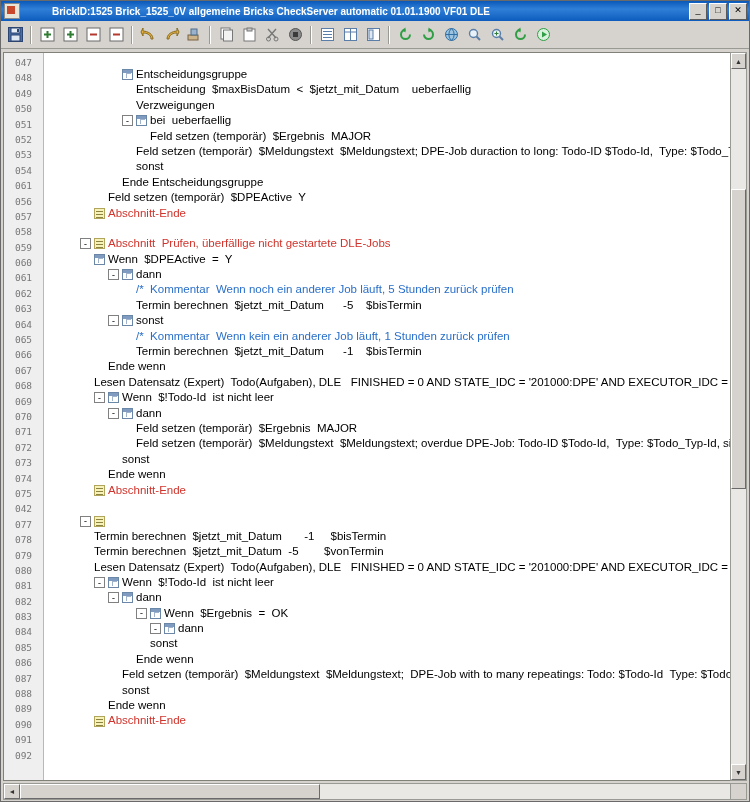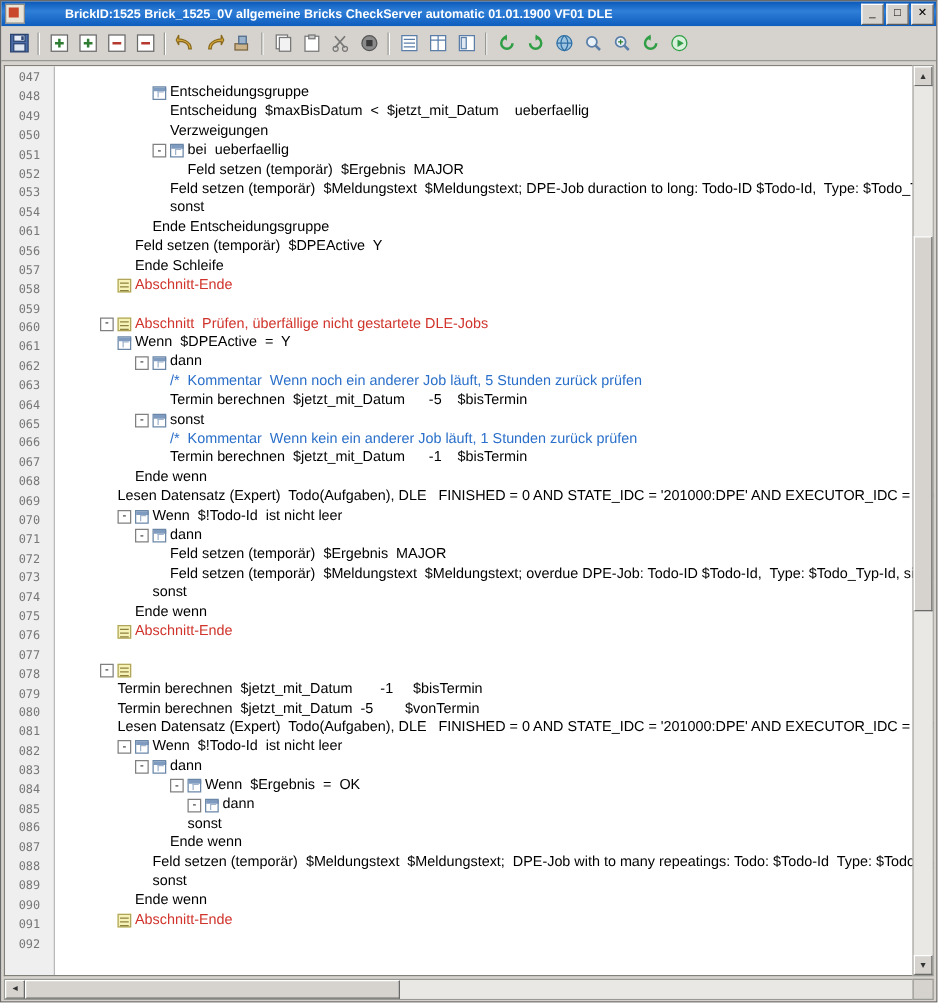--- a/index.html
+++ b/index.html
@@ -467,21 +467,21 @@
           <div class="gutter-row">066</div>
           <div class="gutter-row">067</div>
           <div class="gutter-row">068</div>
           <div class="gutter-row">069</div>
           <div class="gutter-row">070</div>
           <div class="gutter-row">071</div>
           <div class="gutter-row">072</div>
           <div class="gutter-row">073</div>
           <div class="gutter-row">074</div>
           <div class="gutter-row">075</div>
-          <div class="gutter-row">076</div>
+          <div class="gutter-row">042</div>
           <div class="gutter-row">077</div>
           <div class="gutter-row">078</div>
           <div class="gutter-row">079</div>
           <div class="gutter-row">080</div>
           <div class="gutter-row">081</div>
           <div class="gutter-row">082</div>
           <div class="gutter-row">083</div>
           <div class="gutter-row">084</div>
           <div class="gutter-row">085</div>
           <div class="gutter-row">086</div>
@@ -526,24 +526,20 @@
           </div>
           <div class="line">
             <span class="indent" style="width: 78px;"></span>
             <span class="txt c-black">Ende Entscheidungsgruppe</span>
           </div>
           <div class="line">
             <span class="indent" style="width: 64px;"></span>
             <span class="txt c-black">Feld setzen (temporär)  $DPEActive  Y</span>
           </div>
           <div class="line">
-            <span class="indent" style="width: 64px;"></span>
-            <span class="txt c-black">Ende Schleife</span>
-          </div>
-          <div class="line">
             <span class="indent" style="width: 50px;"></span>
             <span class="glyph-icon ico-section"></span>
             <span class="txt c-red">Abschnitt-Ende</span>
           </div>
           <div class="line">
             <span class="indent" style="width: 50px;"></span>
             <span class="txt c-black"></span>
           </div>
           <div class="line">
             <span class="indent" style="width: 36px;"></span>

